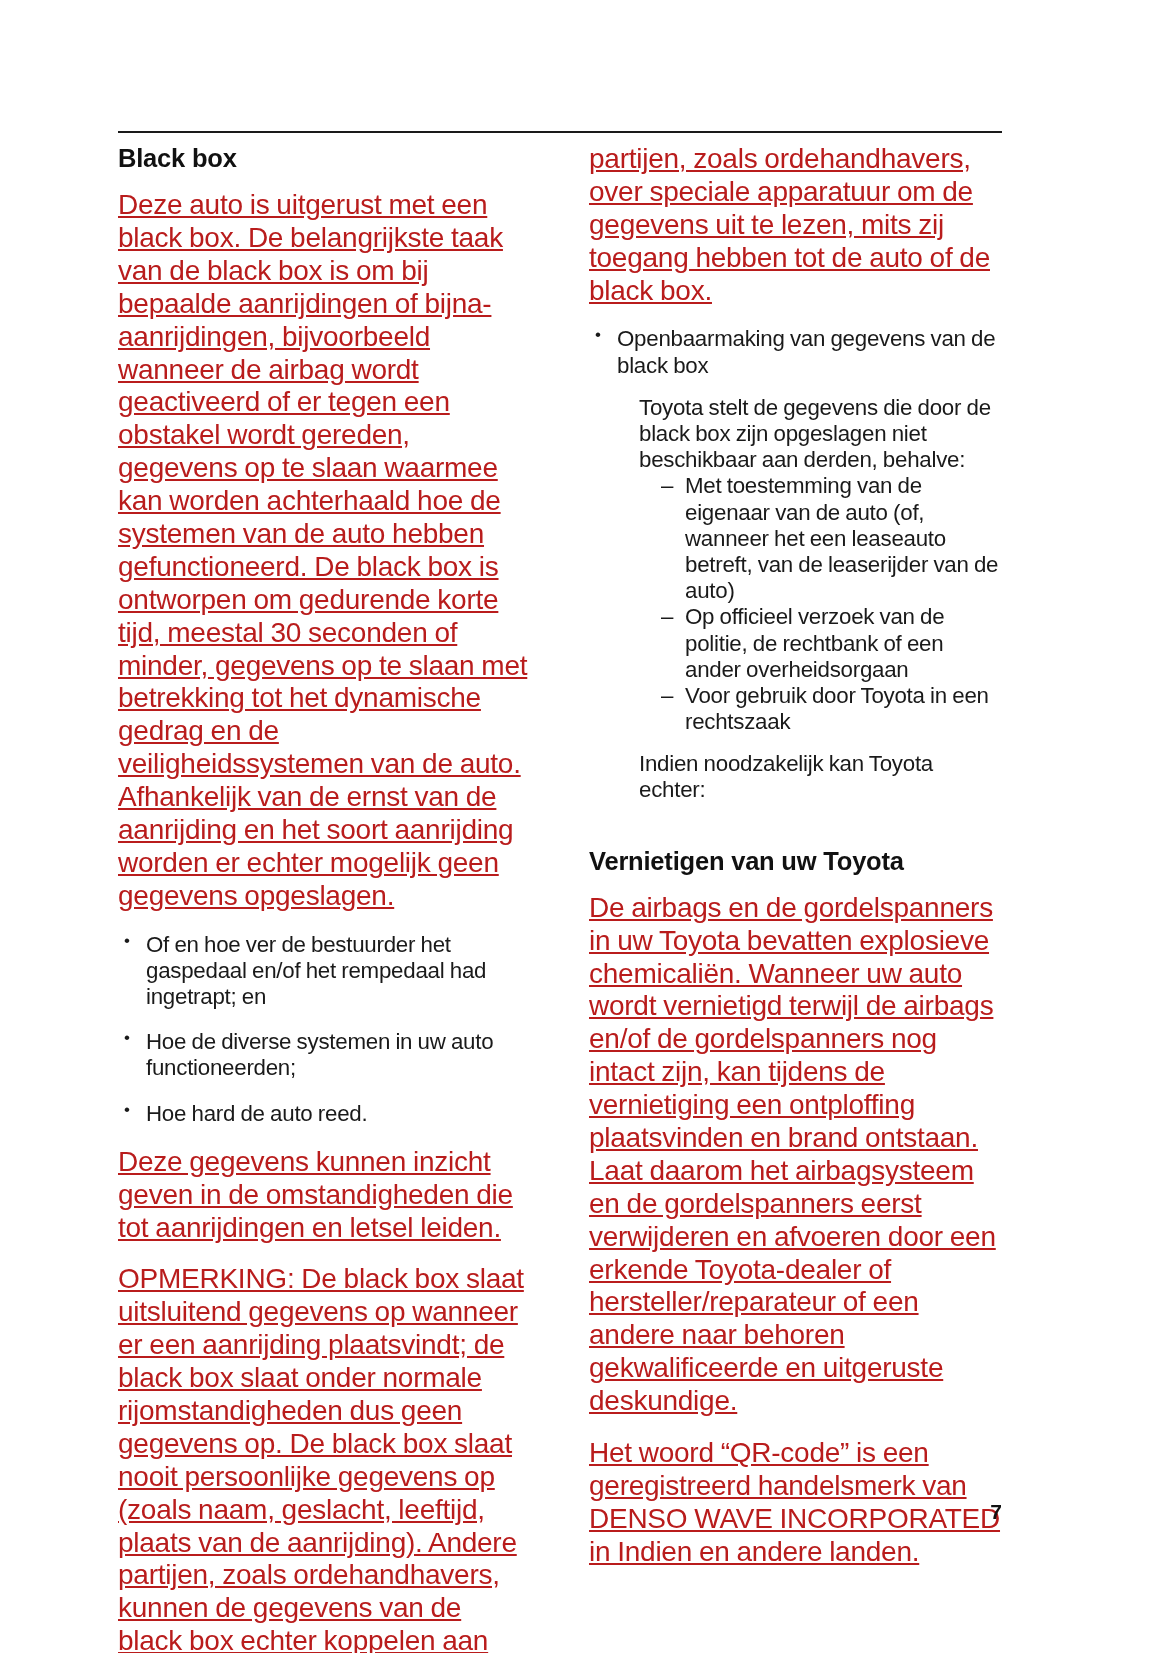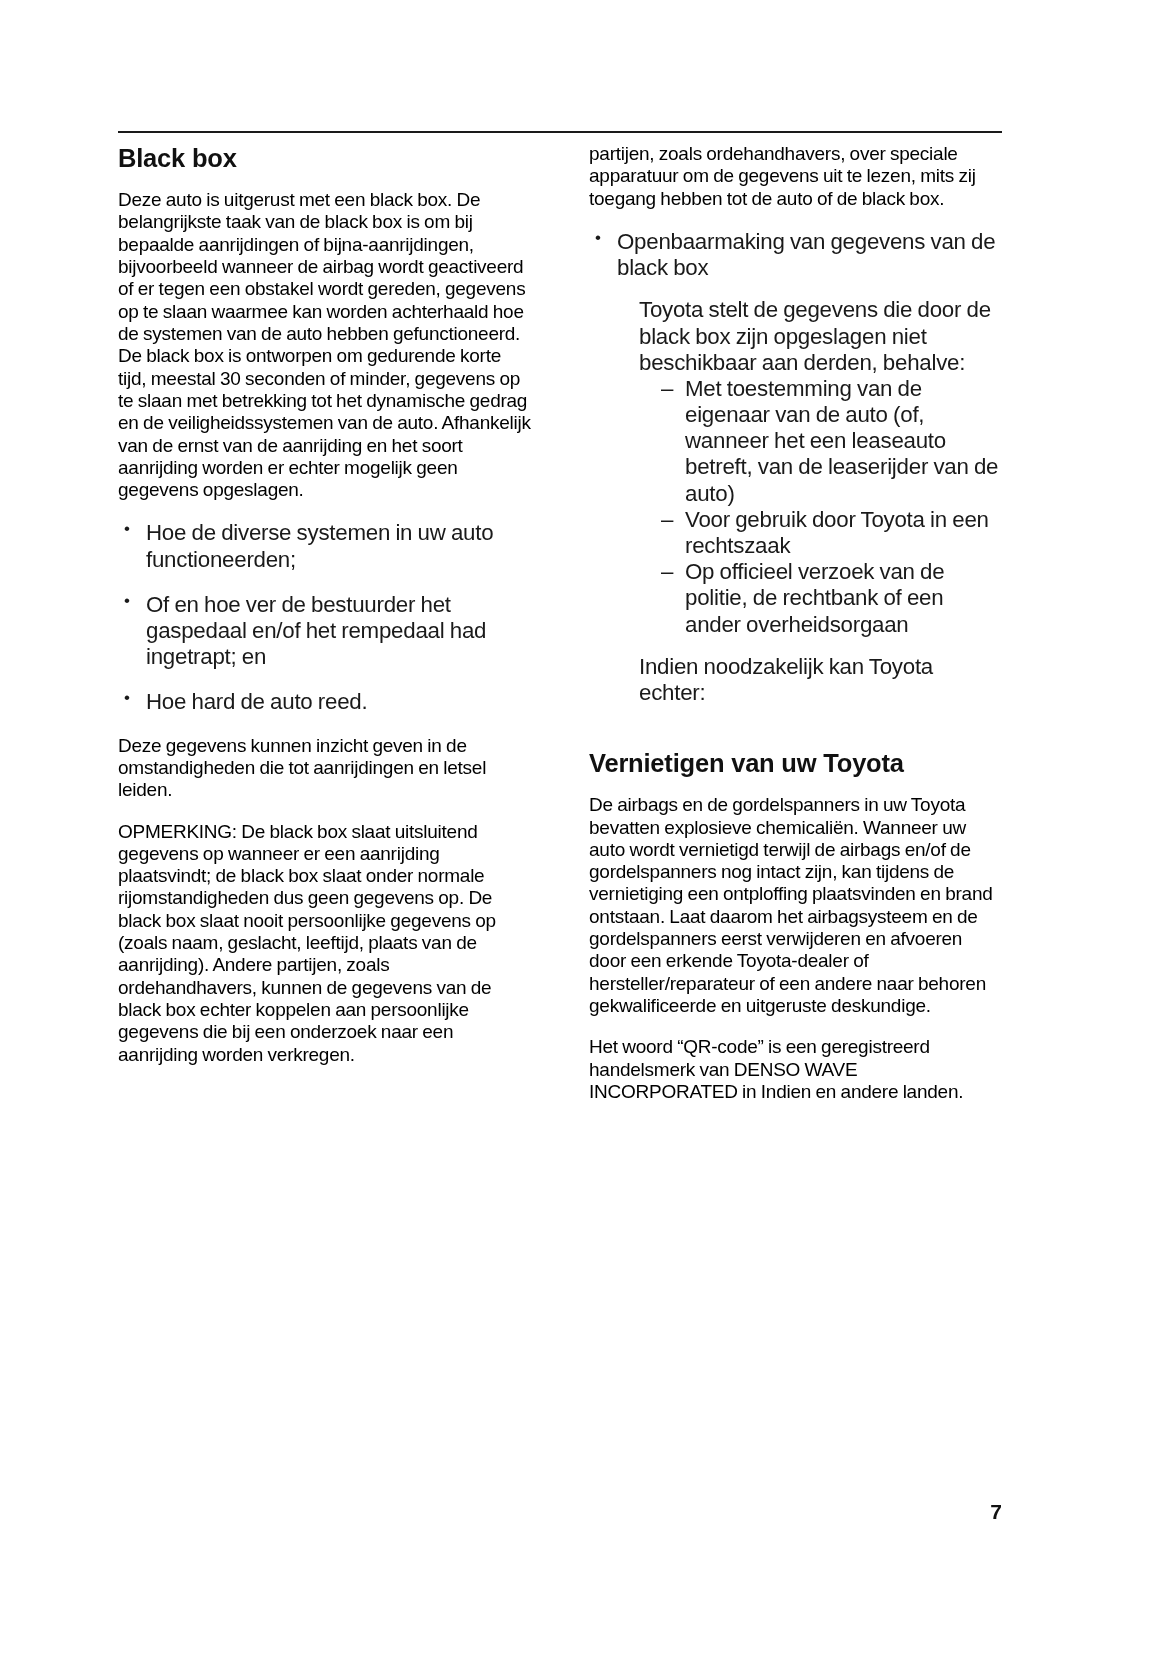--- a/index.html
+++ b/index.html
@@ -41,26 +41,27 @@
     font-weight: bold;
     line-height: 1.18;
     margin: 0 0 16px 0;
     letter-spacing: -0.2px;
     color: #111;
   }
   h2.section-heading.spaced-top {
     margin-top: 42px;
   }
   p.body-text {
-    font-size: 19px;
+    font-size: 28px;
     line-height: 1.175;
     margin: 0 0 19px 0;
     letter-spacing: -0.25px;
-    color: #000000;
+    color: #b91c1c;
     word-spacing: -0.6px;
+    text-decoration: underline;
   }
   ul.bullets, ul.dashes {
     list-style: none;
     margin: 0 0 0 0;
     padding: 0;
   }
   ul.bullets > li {
     position: relative;
     padding-left: 28px;
     font-size: 22.3px;
@@ -126,22 +127,22 @@
   <div class="columns">
 
     <div class="col">
 
       <h2 class="section-heading">Black box</h2>
 
       <p class="body-text">Deze auto is uitgerust met een black box. De belangrijkste taak van de black box is om bij bepaalde aanrijdingen of bijna-aanrijdingen, bijvoorbeeld wanneer de airbag wordt geactiveerd of er tegen een obstakel wordt gereden, gegevens op te slaan waarmee kan worden achterhaald hoe de systemen van de auto hebben gefunctioneerd. De black box is ontworpen om gedurende korte tijd, meestal 30 seconden of minder, gegevens op te slaan met betrekking tot het dynamische gedrag en de veiligheidssystemen van de auto. Afhankelijk van de ernst van de aanrijding en het soort aanrijding worden er echter mogelijk geen gegevens opgeslagen.</p>
 
 
       <ul class="bullets">
+        <li>Of en hoe ver de bestuurder het gaspedaal en/of het rempedaal had ingetrapt; en</li>
         <li>Hoe de diverse systemen in uw auto functioneerden;</li>
-        <li>Of en hoe ver de bestuurder het gaspedaal en/of het rempedaal had ingetrapt; en</li>
         <li>Hoe hard de auto reed.</li>
       </ul>
 
       <p class="body-text">Deze gegevens kunnen inzicht geven in de omstandigheden die tot aanrijdingen en letsel leiden.</p>
 
       <p class="body-text">OPMERKING: De black box slaat uitsluitend gegevens op wanneer er een aanrijding plaatsvindt; de black box slaat onder normale rijomstandigheden dus geen gegevens op. De black box slaat nooit persoonlijke gegevens op (zoals naam, geslacht, leeftijd, plaats van de aanrijding). Andere partijen, zoals ordehandhavers, kunnen de gegevens van de black box echter koppelen aan persoonlijke gegevens die bij een onderzoek naar een aanrijding worden verkregen.</p>
 
 
     </div>
 
@@ -149,22 +150,22 @@
 
       <p class="body-text">partijen, zoals ordehandhavers, over speciale apparatuur om de gegevens uit te lezen, mits zij toegang hebben tot de auto of de black box.</p>
 
       <ul class="bullets">
         <li class="no-gap">
           <span>Openbaarmaking van gegevens van de black box</span>
           <div class="sub-block">
             <p class="sub-para">Toyota stelt de gegevens die door de black box zijn opgeslagen niet beschikbaar aan derden, behalve:</p>
             <ul class="dashes">
               <li>Met toestemming van de eigenaar van de auto (of, wanneer het een leaseauto betreft, van de leaserijder van de auto)</li>
+              <li>Op officieel verzoek van de politie, de rechtbank of een ander overheidsorgaan</li>
               <li>Voor gebruik door Toyota in een rechtszaak</li>
-              <li>Op officieel verzoek van de politie, de rechtbank of een ander overheidsorgaan</li>
             </ul>
             <p class="sub-para">Indien noodzakelijk kan Toyota echter:</p>
           </div>
         </li>
       </ul>
 
       <h2 class="section-heading spaced-top">Vernietigen van uw Toyota</h2>
 
       <p class="body-text">De airbags en de gordelspanners in uw Toyota bevatten explosieve chemicaliën. Wanneer uw auto wordt vernietigd terwijl de airbags en/of de gordelspanners nog intact zijn, kan tijdens de vernietiging een ontploffing plaatsvinden en brand ontstaan. Laat daarom het airbagsysteem en de gordelspanners eerst verwijderen en afvoeren door een erkende Toyota-dealer of hersteller/reparateur of een andere naar behoren gekwalificeerde en uitgeruste deskundige.</p>
 

